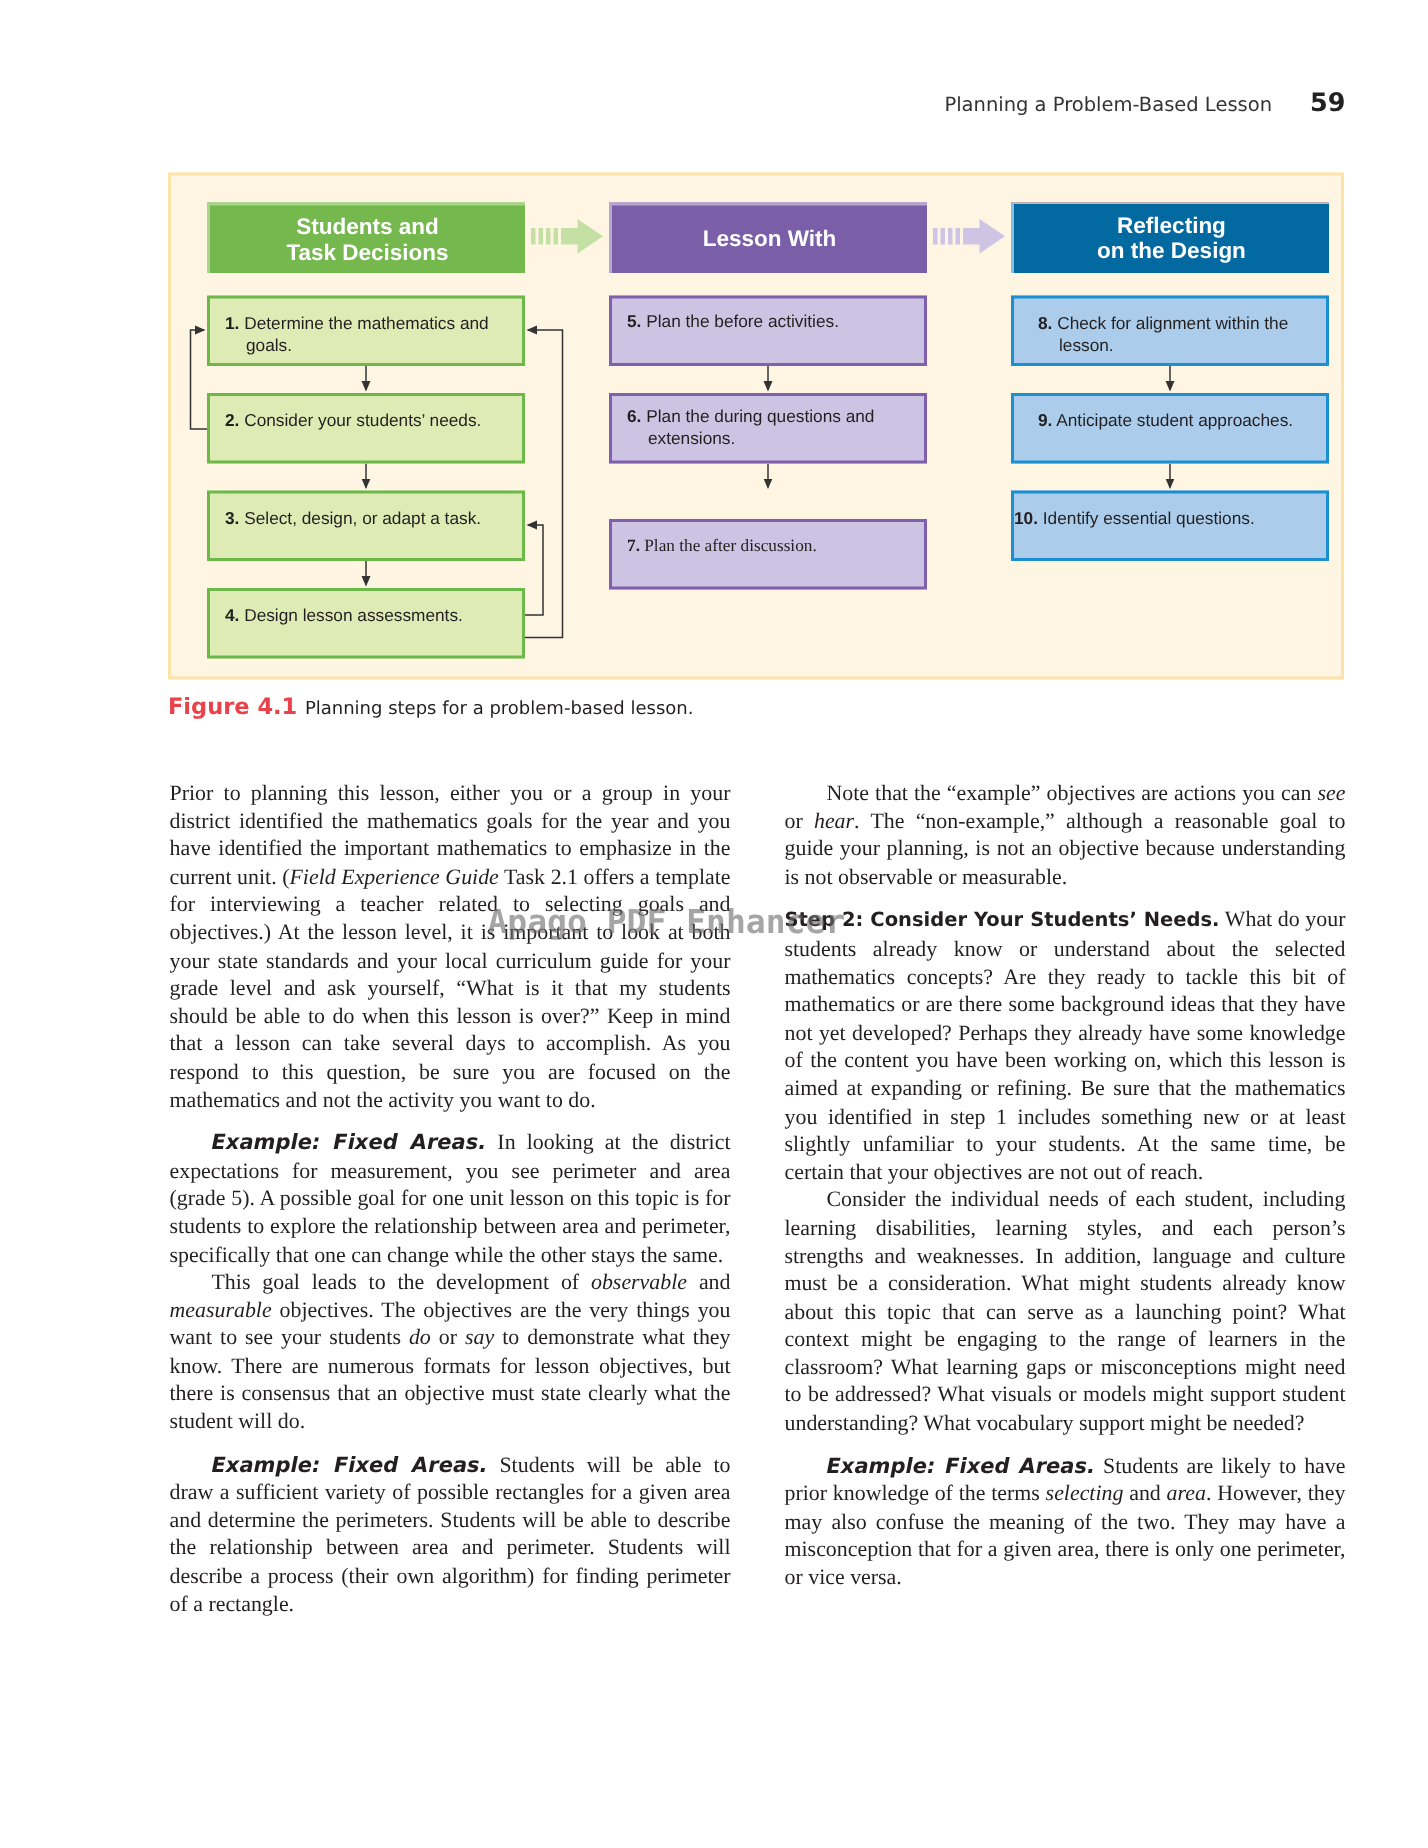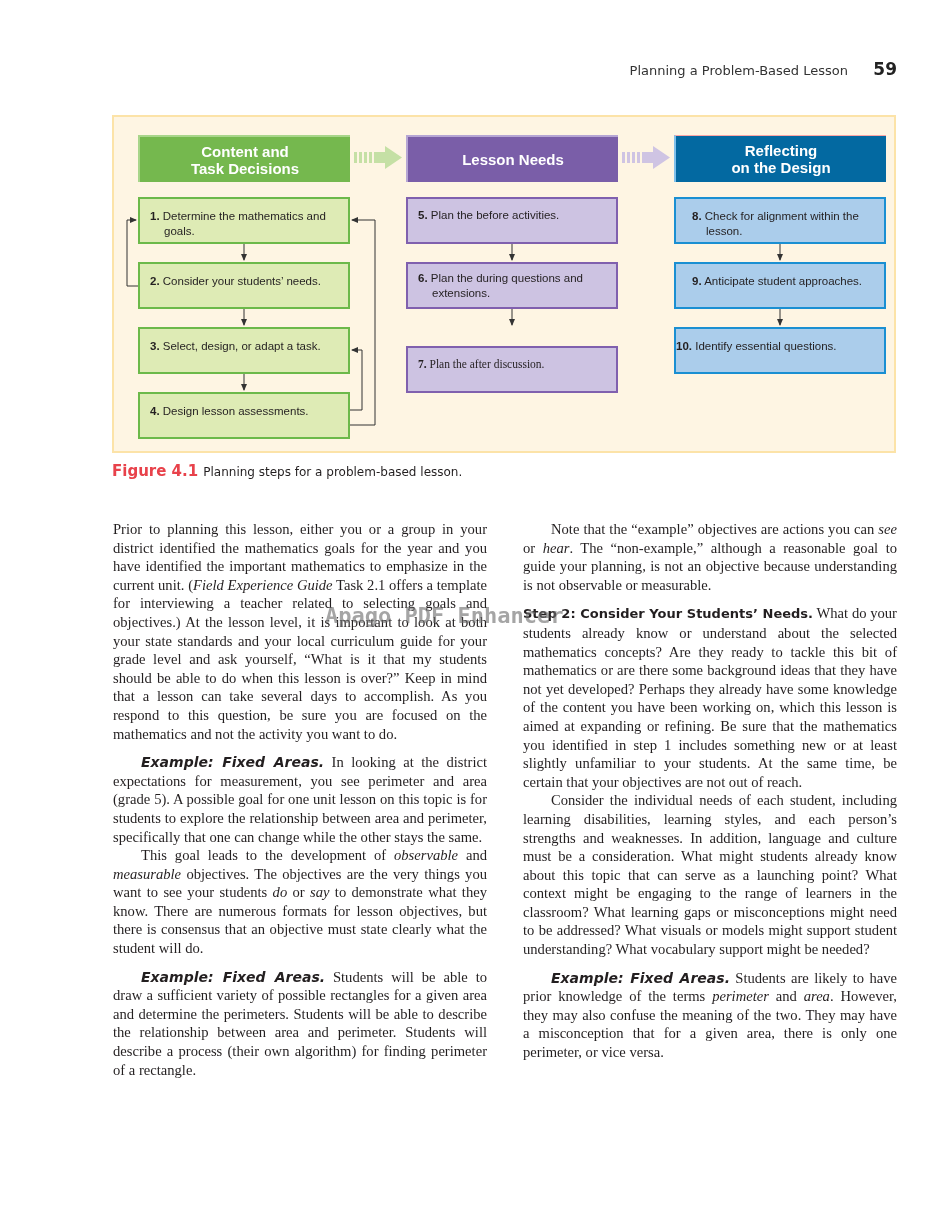--- a/index.html
+++ b/index.html
@@ -39,24 +39,24 @@
 <body>
 
 <div class="header">
   <span class="running-head">Planning a Problem-Based Lesson</span>
   <span class="page-num">59</span>
 </div>
 
 <div class="figure-panel"></div>
 
 <div class="col-head green" style="left:138px; top:135px; width:212px;">
-  <div><span>Content and</span><br><span>Task Decisions</span></div>
+  <div><span>Students and</span><br><span>Task Decisions</span></div>
 </div>
 <div class="col-head purple" style="left:406px; top:135px; width:212px;">
-  <span>Lesson Needs</span>
+  <span>Lesson With</span>
 </div>
 <div class="col-head blue" style="left:674px; top:135px; width:212px;">
   <div><span>Reflecting</span><br><span>on the Design</span></div>
 </div>
 
 <svg class="connectors" width="952" height="480">
   <defs>
     <marker id="ah" markerWidth="8" markerHeight="8" refX="6" refY="4" orient="auto" markerUnits="userSpaceOnUse">
       <path d="M0,1 L7,4 L0,7 z" fill="#333"></path>
     </marker>
@@ -136,16 +136,16 @@
   <p><span>Prior to planning this lesson, either you or a group in your district identified the mathematics goals for the year and you have identified the important mathematics to emphasize in the current unit. (</span><i>Field Experience Guide</i><span> Task 2.1 offers a template for interviewing a teacher related to selecting goals and objectives.) At the lesson level, it is important to look at both your state standards and your local curriculum guide for your grade level and ask yourself, “What is it that my students should be able to do when this lesson is over?” Keep in mind that a lesson can take several days to accomplish. As you respond to this question, be sure you are focused on the mathematics and not the activity you want to do.</span></p>
   <p class="indent gap"><span class="ex-label">Example: Fixed Areas.</span><span> In looking at the district expectations for measurement, you see perimeter and area (grade 5). A possible goal for one unit lesson on this topic is for students to explore the relationship between area and perimeter, specifically that one can change while the other stays the same.</span></p>
   <p class="indent"><span>This goal leads to the development of </span><i>observable</i><span> and </span><i>measurable</i><span> objectives. The objectives are the very things you want to see your students </span><i>do</i><span> or </span><i>say</i><span> to demonstrate what they know. There are numerous formats for lesson objectives, but there is consensus that an objective must state clearly what the student will do.</span></p>
   <p class="indent gap"><span class="ex-label">Example: Fixed Areas.</span><span> Students will be able to draw a sufficient variety of possible rectangles for a given area and determine the perimeters. Students will be able to describe the relationship between area and perimeter. Students will describe a process (their own algorithm) for finding perimeter of a rectangle.</span></p>
 </div>
 
 <div class="col right">
   <p class="indent"><span>Note that the “example” objectives are actions you can </span><i>see</i><span> or </span><i>hear</i><span>. The “non-example,” although a reasonable goal to guide your planning, is not an objective because understanding is not observable or measurable.</span></p>
   <p class="gap"><span class="step-head">Step 2: Consider Your Students’ Needs.</span><span> What do your students already know or understand about the selected mathematics concepts? Are they ready to tackle this bit of mathematics or are there some background ideas that they have not yet developed? Perhaps they already have some knowledge of the content you have been working on, which this lesson is aimed at expanding or refining. Be sure that the mathematics you identified in step 1 includes something new or at least slightly unfamiliar to your students. At the same time, be certain that your objectives are not out of reach.</span></p>
   <p class="indent"><span>Consider the individual needs of each student, including learning disabilities, learning styles, and each person’s strengths and weaknesses. In addition, language and culture must be a consideration. What might students already know about this topic that can serve as a launching point? What context might be engaging to the range of learners in the classroom? What learning gaps or misconceptions might need to be addressed? What visuals or models might support student understanding? What vocabulary support might be needed?</span></p>
-  <p class="indent gap"><span class="ex-label">Example: Fixed Areas.</span><span> Students are likely to have prior knowledge of the terms </span><i>perimeter</i><span> and </span><i>area</i><span>. However, they may also confuse the meaning of the two. They may have a misconception that for a given area, there is only one perimeter, or vice versa.</span></p>
+  <p class="indent gap"><span class="ex-label">Example: Fixed Areas.</span><span> Students are likely to have prior knowledge of the terms </span><i>selecting</i><span> and </span><i>area</i><span>. However, they may also confuse the meaning of the two. They may have a misconception that for a given area, there is only one perimeter, or vice versa.</span></p>
 </div>
 
 <div class="watermark">Apago PDF Enhancer</div>
 
 </body></html>

